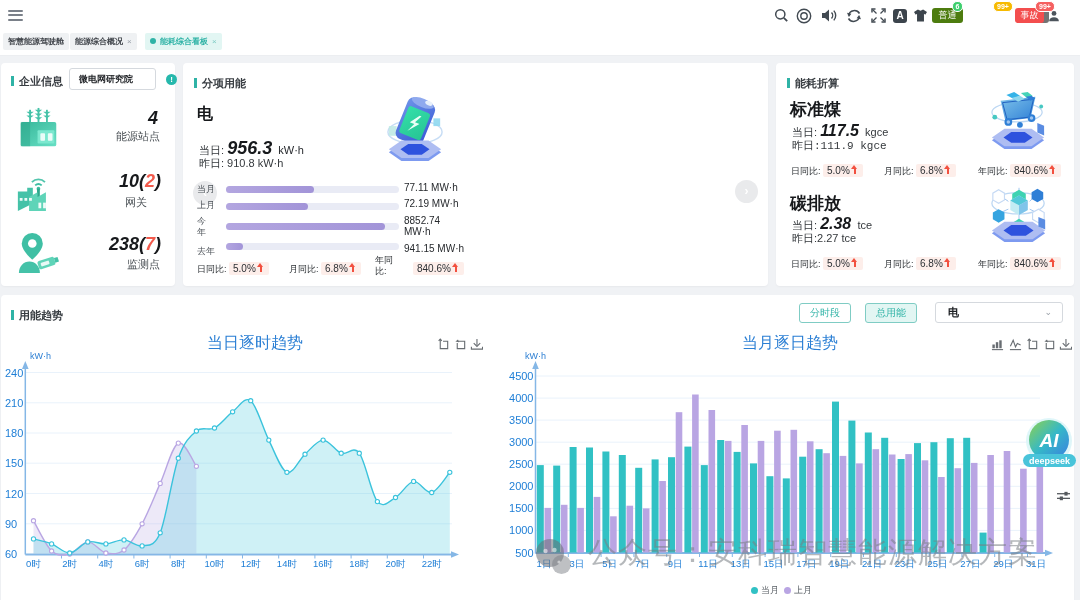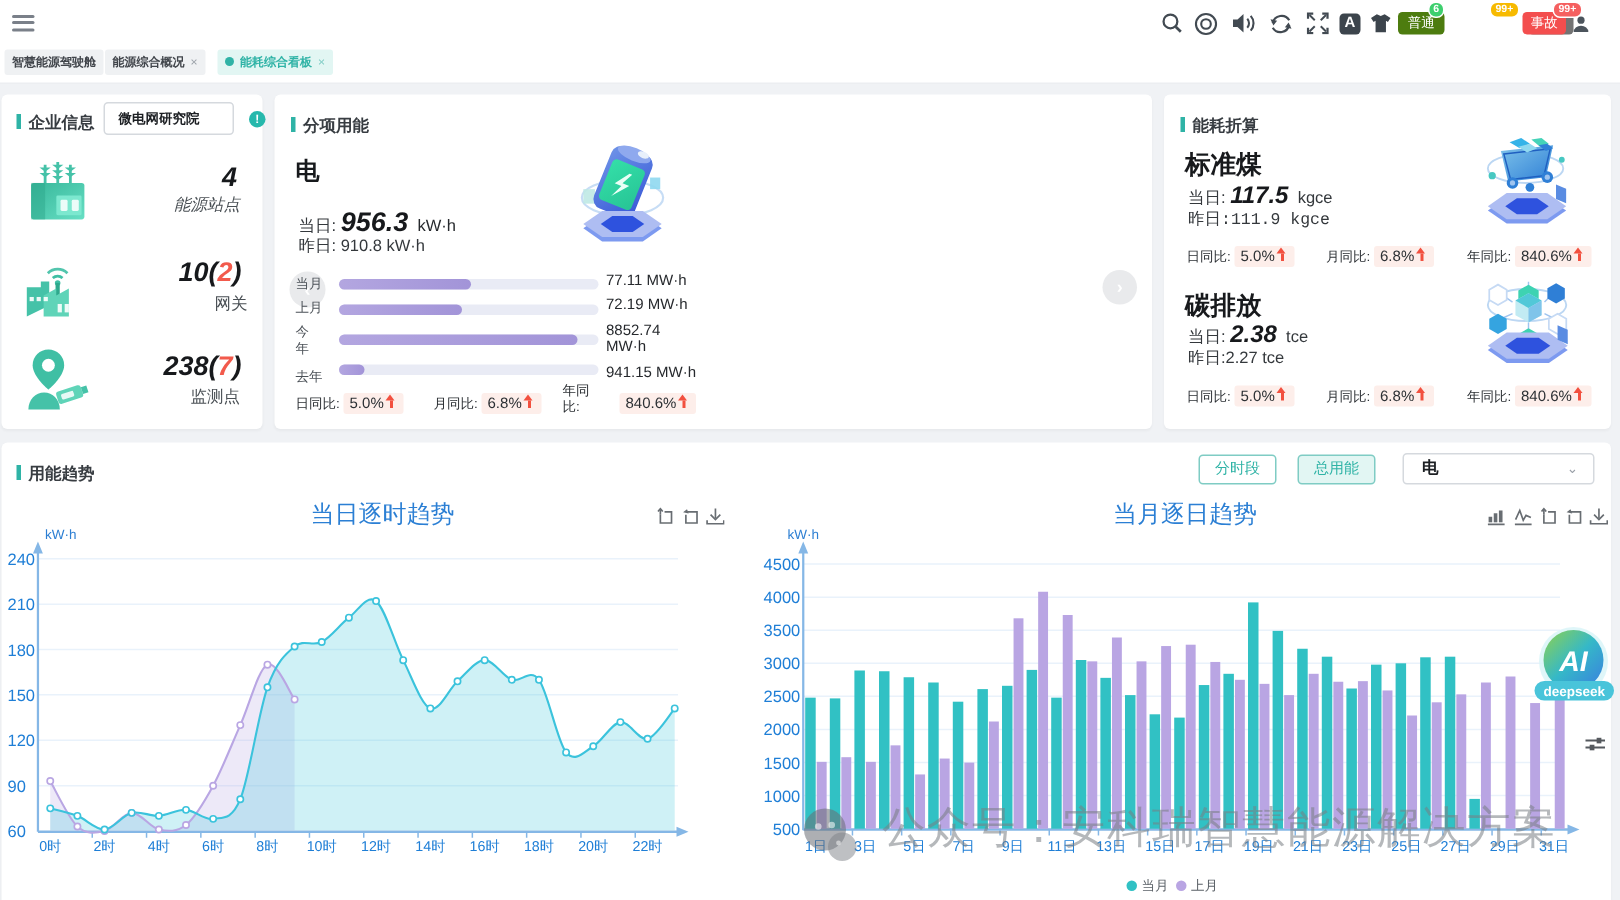--- a/index.html
+++ b/index.html
@@ -125,39 +125,39 @@
           <path d="M28 6h8l-4 3z"></path>
           <path d="M28 10h8l-4 3z"></path>
         </g>
 <rect x="4" y="17" width="38" height="26" rx="2" fill="url(#tg)"></rect>
 <rect x="4" y="17" width="10" height="26" fill="#2ea88c" opacity="0.5"></rect>
 <rect x="22" y="26" width="18" height="14" rx="1" fill="#7ce8cf"></rect>
 <rect x="25" y="29" width="5" height="8" rx="1" fill="#fff" opacity="0.85"></rect>
         <rect x="33" y="29" width="5" height="8" rx="1" fill="#fff" opacity="0.85"></rect>
 </svg></div>
 <div class="abs" style="right:17px;top:45px;"><span class="num" style="font-size:18px;">4</span></div>
-<div class="lbl abs" style="right:15px;top:66px;font-style:italic;">能源站点</div>
+<div class="lbl abs" style="right:15px;top:66px;">能源站点</div>
 <div class="abs" style="left:15px;top:106px;"><svg width="43" height="43" viewBox="0 0 46 46">
 <g fill="none" stroke="#3fbfa4" stroke-width="2">
           <path d="M17 14a10 10 0 0 1 14 0" opacity="0.9"></path>
           <path d="M20.5 17.5a5.5 5.5 0 0 1 7 0"></path>
         </g>
 <circle cx="24" cy="21" r="2" fill="#3fbfa4"></circle>
 <rect x="22.5" y="21" width="3" height="16" fill="#2ea88c"></rect>
 <path d="M2 45V24l10 0V20h6v17z" fill="#45c2a8"></path>
 <path d="M14 45V30l9-5v5l9-5v20z" fill="#5fd4b8"></path>
 <rect x="4" y="31" width="3" height="3" fill="#fff" opacity="0.9"></rect>
         <rect x="9" y="31" width="3" height="3" fill="#fff" opacity="0.9"></rect>
         <rect x="14" y="31" width="3" height="3" fill="#fff" opacity="0.9"></rect>
 <rect x="24" y="36" width="3" height="6" fill="#fff" opacity="0.9"></rect>
         <rect x="29" y="36" width="3" height="6" fill="#fff" opacity="0.9"></rect>
         <rect x="34" y="36" width="3" height="6" fill="#fff" opacity="0.9"></rect>
 </svg></div>
 <div class="abs" style="right:14px;top:108px;"><span class="num" style="font-size:18px;">10(</span><span class="red" style="font-size:18px;">2</span><span class="num" style="font-size:18px;">)</span></div>
-<div class="lbl abs" style="right:10px;top:132px;">网关</div>
+<div class="lbl abs" style="right:28px;top:132px;">网关</div>
 <div class="abs" style="left:14px;top:169px;"><svg width="46" height="42" viewBox="0 0 48 44">
 <path d="M18 1a11 11 0 0 1 11 11c0 8-11 17-11 17S7 20 7 12A11 11 0 0 1 18 1z" fill="#3fbfa4"></path>
 <circle cx="18" cy="12" r="4.5" fill="#fff"></circle>
 <path d="M4 43c0-7 5-12 11-12s11 5 11 12z" fill="#45c2a8"></path>
 <g transform="rotate(-18 33 33)">
           <rect x="24" y="28" width="18" height="9" rx="2" fill="#5fd4b8"></rect>
           <rect x="27" y="30.5" width="9" height="4" rx="1" fill="#fff" opacity="0.85"></rect>
           <rect x="42" y="30" width="4" height="5" fill="#45c2a8"></rect>
         </g>
 </svg></div>

